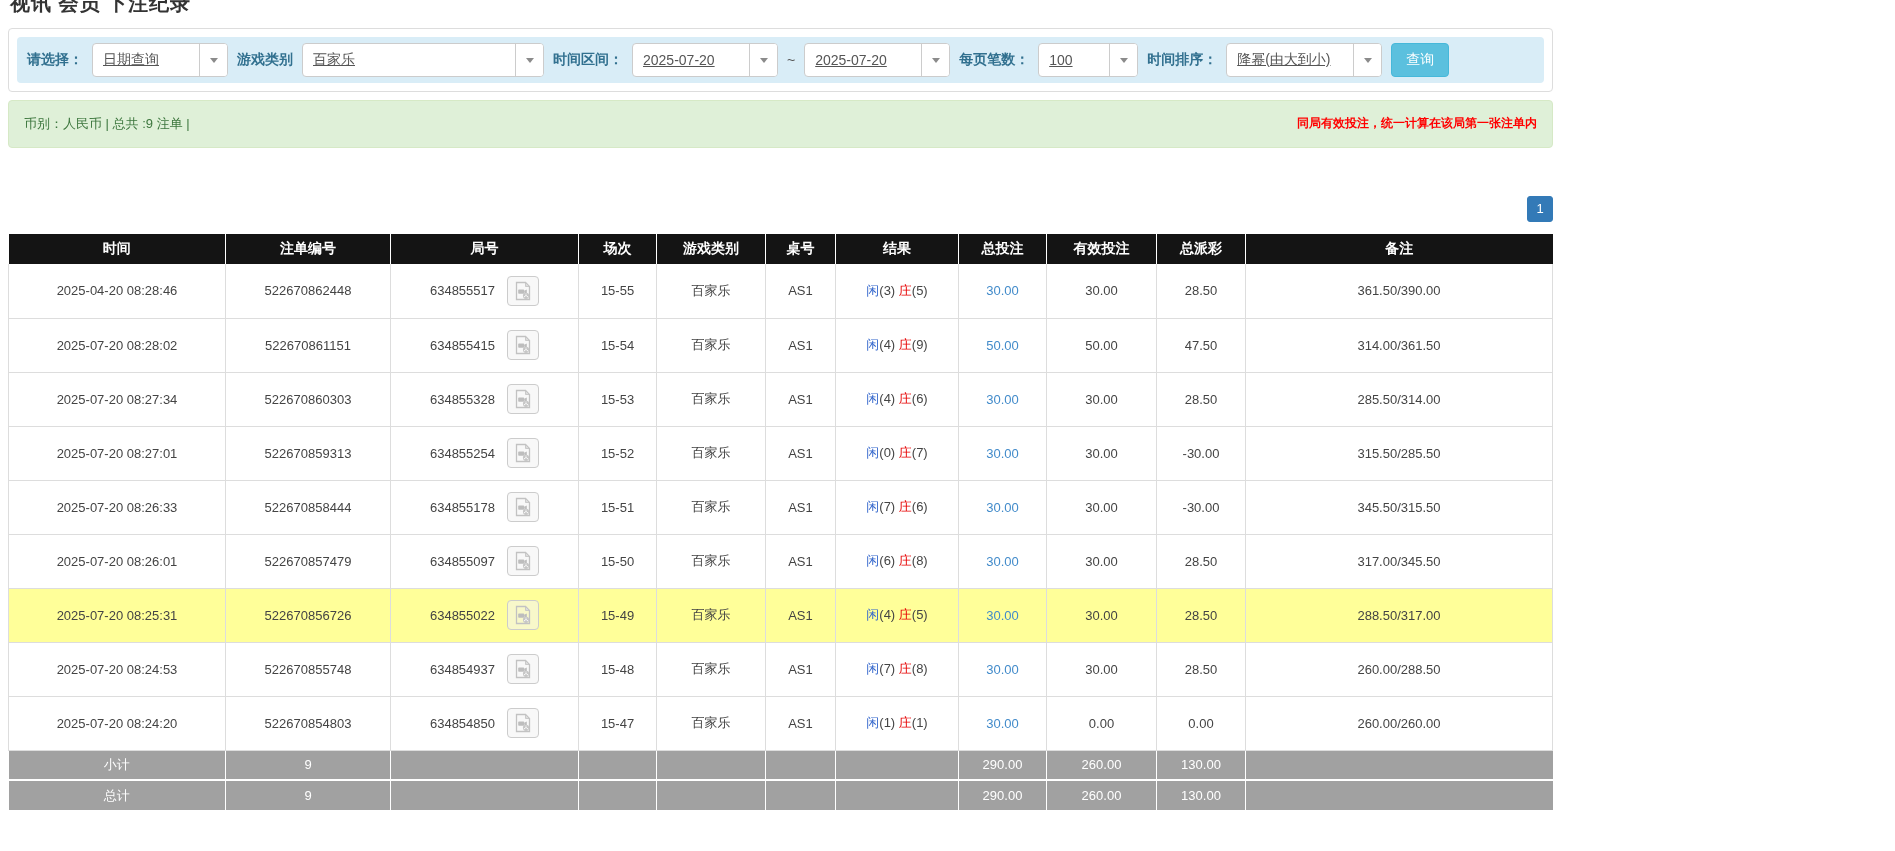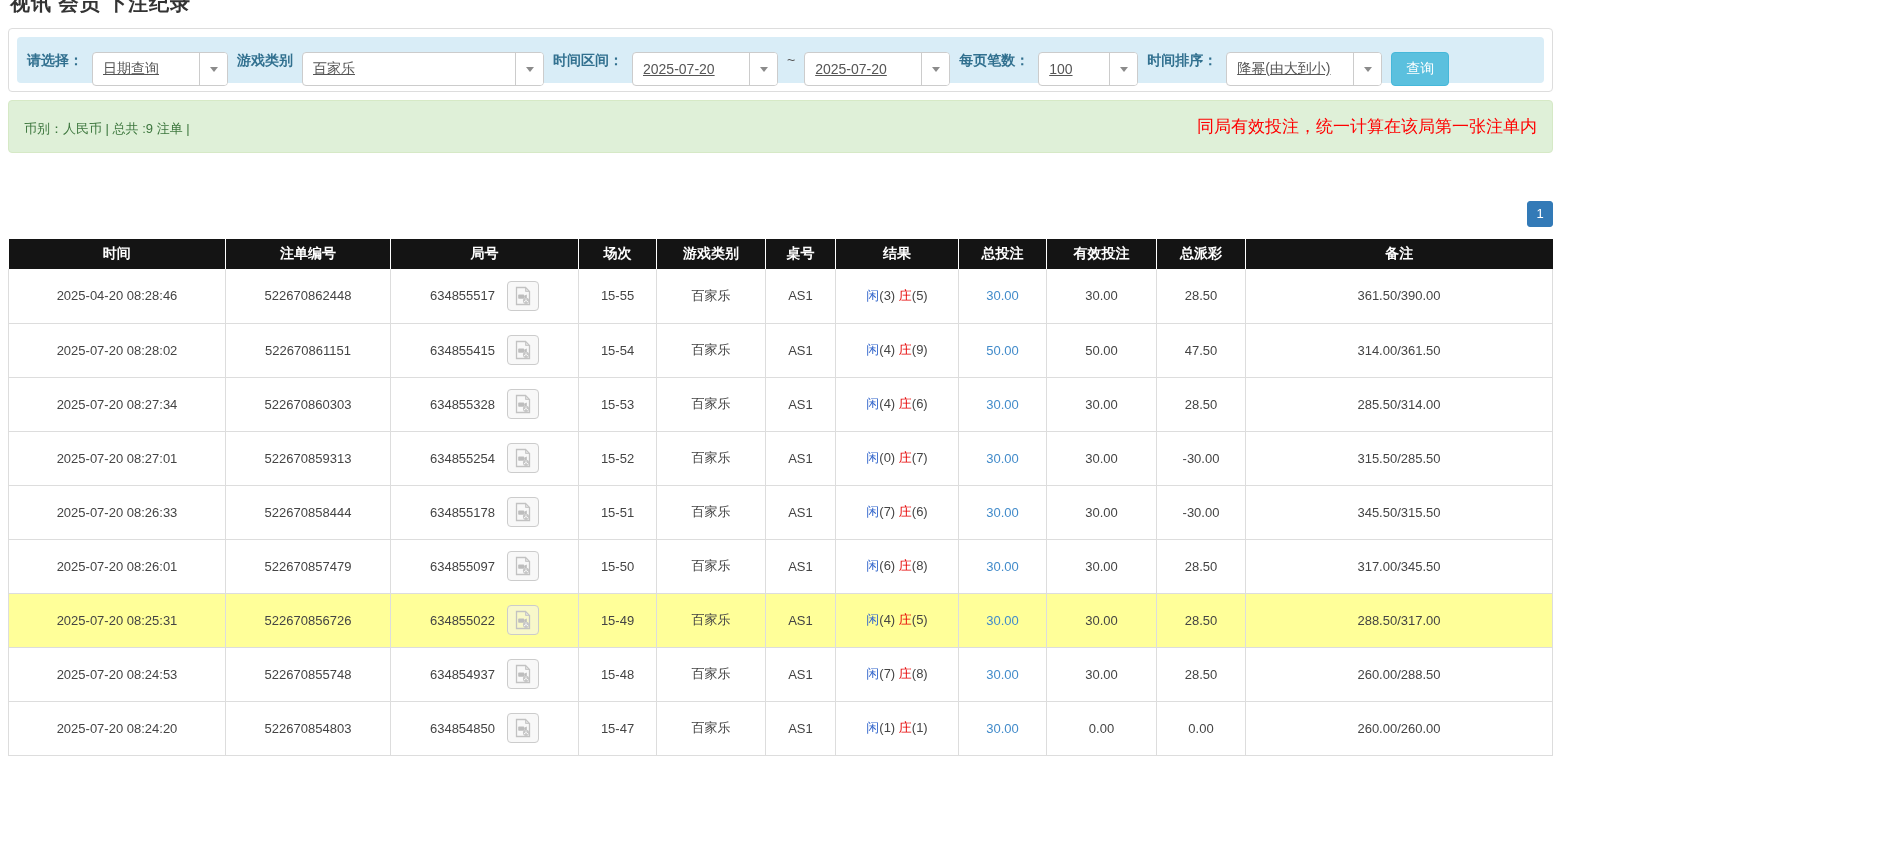--- a/index.html
+++ b/index.html
@@ -12,45 +12,45 @@
   .container { width: 1545px; margin-left: 8px; }
 
   
   .title-clip { height: 16px; overflow: hidden; }
   .title-clip h1 { margin: -10px 0 0 2px; font-size: 20px; font-weight: bold; color: #333; letter-spacing: 1px; }
 
   
   .filter-panel { margin-top: 12px; border: 1px solid #ddd; border-radius: 4px; background: #fff; padding: 8px; }
   .filter-bar {
     background: var(--filter-bar-bg, #d9edf7); border-radius: 4px;
-    display: flex; align-items: flex-start; gap: 9px; padding: 15px 10px; height: 46px;
+    display: flex; align-items: center; gap: 9px; padding: 5px 10px; height: 46px;
   }
   .flabel { color: var(--label-blue, #31708f); font-weight: bold; font-size: 14px; white-space: nowrap; }
   .sep { color: #555; font-size: 14px; }
   .select {
     display: inline-flex; align-items: stretch; height: 34px; background: #fff;
     border: 1px solid #ccc; border-radius: 4px; cursor: pointer; overflow: hidden;
   }
   .select .value { flex: 1; display: flex; align-items: center; padding: 0 10px; font-size: 14px; color: #555; white-space: nowrap; text-decoration: underline; }
   .select .caret-box { width: 28px; border-left: 1px solid #ccc; display: flex; align-items: center; justify-content: center; background: #fff; }
   .caret { width: 0; height: 0; border-left: 4px solid transparent; border-right: 4px solid transparent; border-top: 5px solid #8b8b8b; }
   .w-query { width: 136px; } .w-game { width: 242px; } .w-date { width: 146px; } .w-size { width: 100px; } .w-sort { width: 156px; gap: 9px; }
   .btn-search {
     height: 34px; padding: 0 14px; background: var(--accent-button, #5bc0de); color: #fff;
     border: 1px solid #46b8da; border-radius: 4px; font-size: 14px; cursor: pointer;
     font-family: inherit;
   }
 
   
   .notice {
     margin-top: 8px; background: var(--notice-bg, #dff0d8); border: 1px solid #d6e9c6; border-radius: 4px;
-    padding: 14px 15px; display: flex; align-items: flex-end; justify-content: space-between;
+    padding: 14px 15px; display: flex; align-items: flex-start; justify-content: space-between;
   }
   .notice .left { color: var(--notice-text, #3c763d); font-size: 13px; }
-  .notice .right { color: var(--warning-red, #ff0000); font-size: 17px; }
+  .notice .right { color: var(--warning-red, #ff0000); font-size: 12px; font-weight: bold; }
 
   
   .pagination-bar { margin-top: 48px; text-align: right; }
   .page-btn {
     display: inline-block; min-width: 26px; height: 26px; line-height: 24px; text-align: center;
     background: var(--pagination-blue, #337ab7); border: 1px solid var(--pagination-blue, #337ab7);
     color: #fff; font-size: 13px; border-radius: 3px; cursor: pointer;
   }
 
   
@@ -497,16 +497,42 @@
     </td>
     <td>
       <a class="bet-link">30.00</a>
     </td>
     <td>0.00</td>
     <td>0.00</td>
     <td>260.00/260.00</td>
   </tr>
       </tbody>
     <tfoot>
+      <tr class="totals">
+        <td>小计</td>
+        <td>9</td>
+        <td></td>
+          <td></td>
+          <td></td>
+        <td></td>
+          <td></td>
+        <td>290.00</td>
+        <td>260.00</td>
+        <td>130.00</td>
+        <td></td>
+      </tr>
+      <tr class="totals grand">
+        <td>总计</td>
+        <td>9</td>
+        <td></td>
+          <td></td>
+          <td></td>
+        <td></td>
+          <td></td>
+        <td>290.00</td>
+        <td>260.00</td>
+        <td>130.00</td>
+        <td></td>
+      </tr>
     </tfoot>
   </table>
 
 </div>
 
 </body></html>

